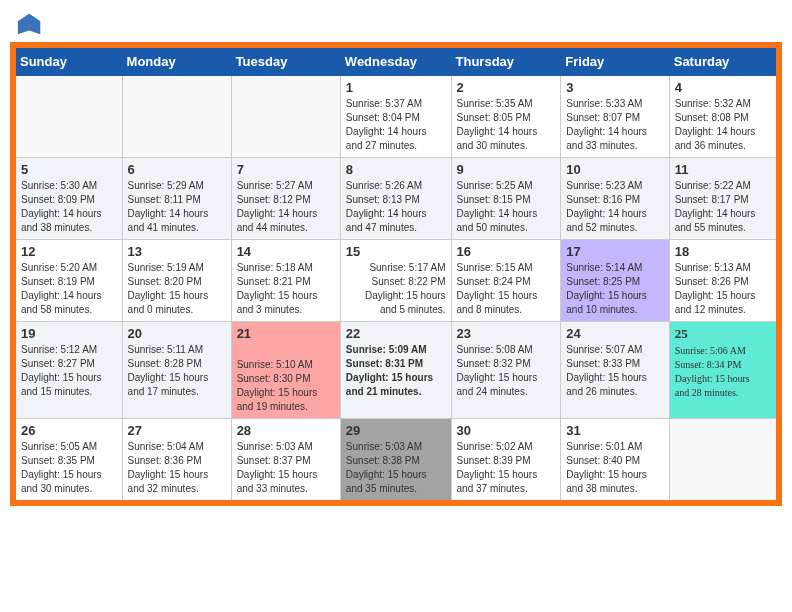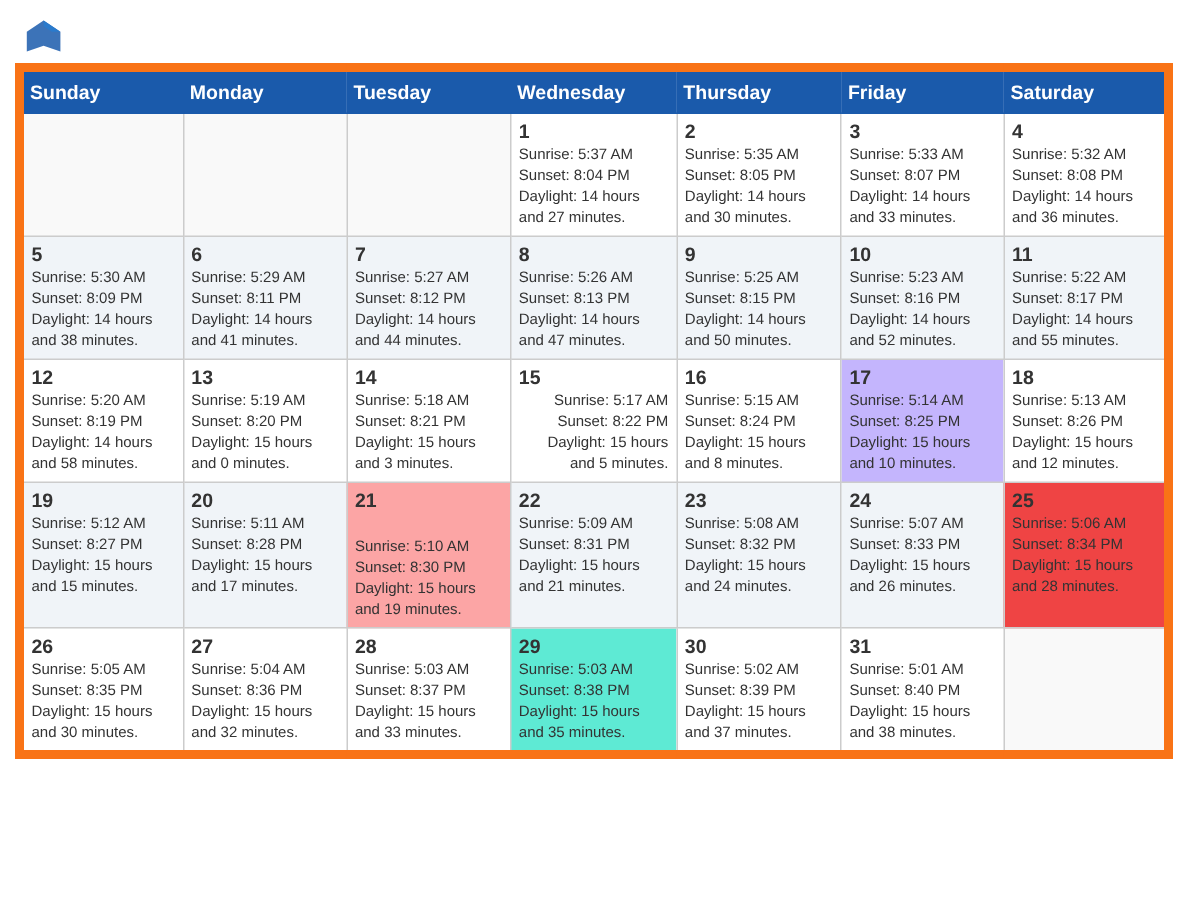--- a/index.html
+++ b/index.html
@@ -269,40 +269,40 @@
         </td>
         <td style="background: #fca5a5;">
           <div class="day-number">21</div>
           <div class="day-info" style="white-space: pre-line; margin-top: 17px;">Sunrise: 5:10 AM
 Sunset: 8:30 PM
 Daylight: 15 hours
 and 19 minutes.</div>
         </td>
         <td style="background: rgb(240, 244, 248);">
           <div class="day-number">22</div>
-          <div class="day-info" style="white-space: pre-line;">Sunrise: 5:09 AM
+          <div class="day-info" style="white-space: pre-line; font-weight: bold;">Sunrise: 5:09 AM
 Sunset: 8:31 PM
 Daylight: 15 hours
 and 21 minutes.</div>
         </td>
         <td style="background: rgb(240, 244, 248);">
           <div class="day-number">23</div>
           <div class="day-info" style="white-space: pre-line;">Sunrise: 5:08 AM
 Sunset: 8:32 PM
 Daylight: 15 hours
 and 24 minutes.</div>
         </td>
         <td style="background: rgb(240, 244, 248);">
           <div class="day-number">24</div>
           <div class="day-info" style="white-space: pre-line;">Sunrise: 5:07 AM
 Sunset: 8:33 PM
 Daylight: 15 hours
 and 26 minutes.</div>
         </td>
-        <td style="background: #ef4444;">
+        <td style="background: #5eead4; font-family: Liberation Serif, serif;">
           <div class="day-number">25</div>
           <div class="day-info" style="white-space: pre-line;">Sunrise: 5:06 AM
 Sunset: 8:34 PM
 Daylight: 15 hours
 and 28 minutes.</div>
         </td>
       </tr>
       <tr>
         <td style="background: rgb(255, 255, 255);">
           <div class="day-number">26</div>
@@ -318,21 +318,21 @@
 Daylight: 15 hours
 and 32 minutes.</div>
         </td>
         <td style="background: rgb(255, 255, 255);">
           <div class="day-number">28</div>
           <div class="day-info" style="white-space: pre-line;">Sunrise: 5:03 AM
 Sunset: 8:37 PM
 Daylight: 15 hours
 and 33 minutes.</div>
         </td>
-        <td style="background: #5eead4; margin-left: 23px;">
+        <td style="background: #a3a3a3; margin-left: 23px;">
           <div class="day-number">29</div>
           <div class="day-info" style="white-space: pre-line;">Sunrise: 5:03 AM
 Sunset: 8:38 PM
 Daylight: 15 hours
 and 35 minutes.</div>
         </td>
         <td style="background: rgb(255, 255, 255);">
           <div class="day-number">30</div>
           <div class="day-info" style="white-space: pre-line;">Sunrise: 5:02 AM
 Sunset: 8:39 PM

